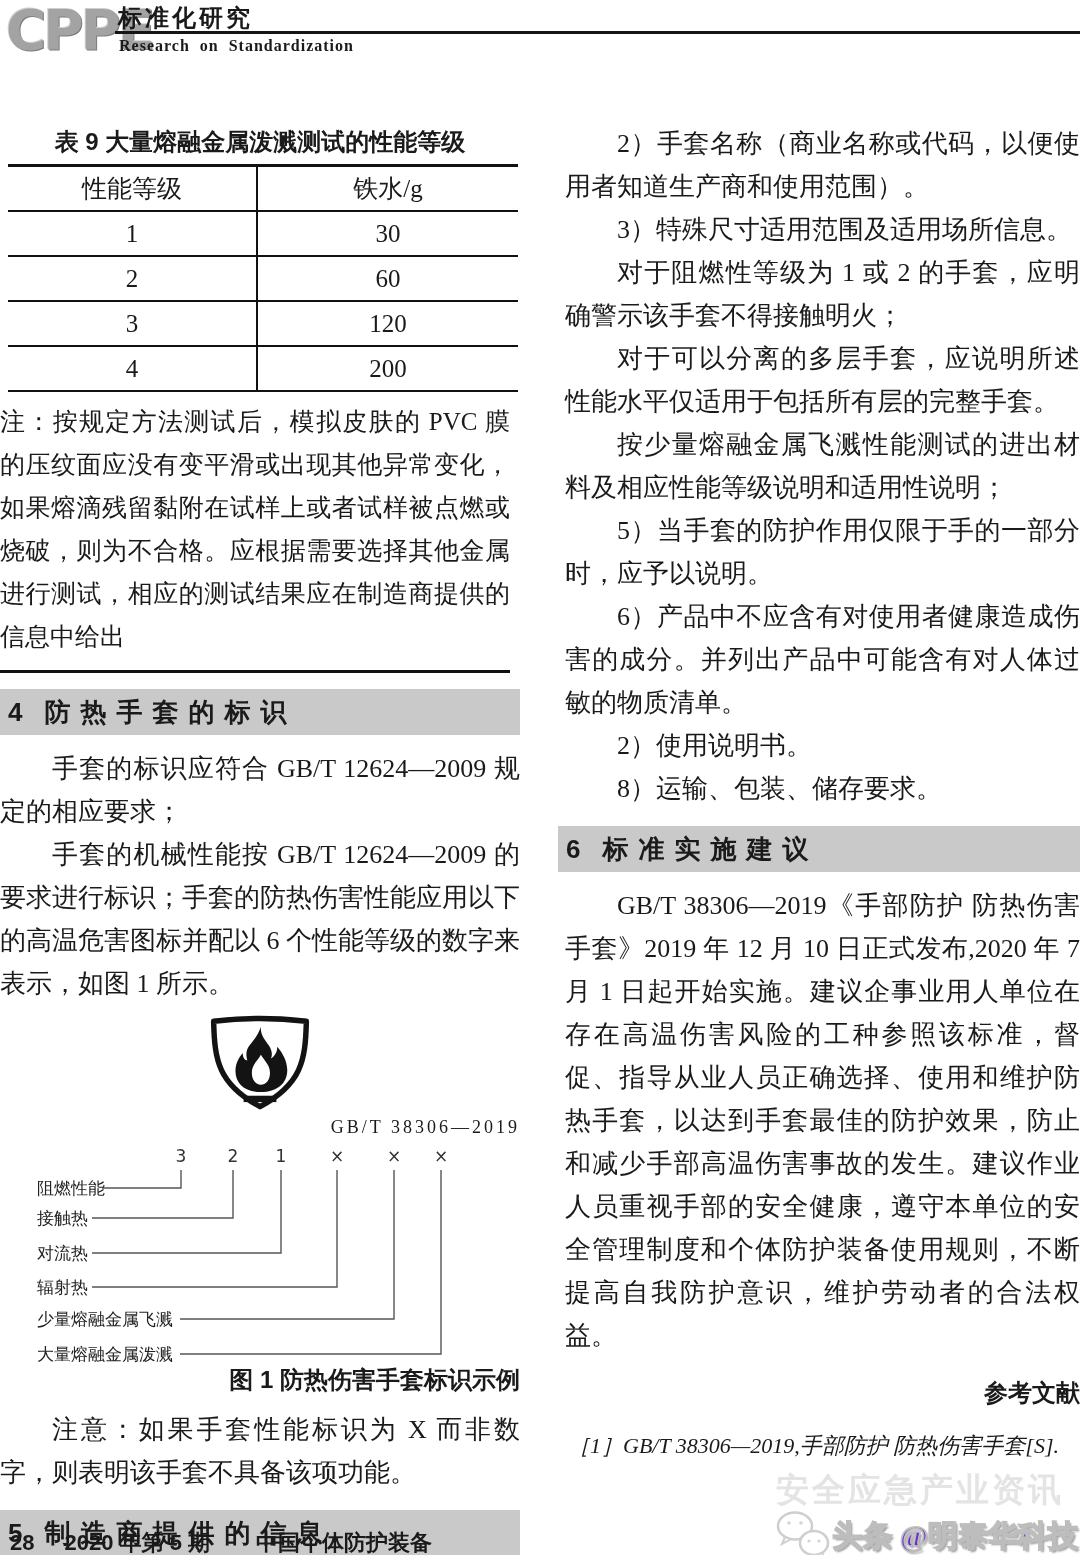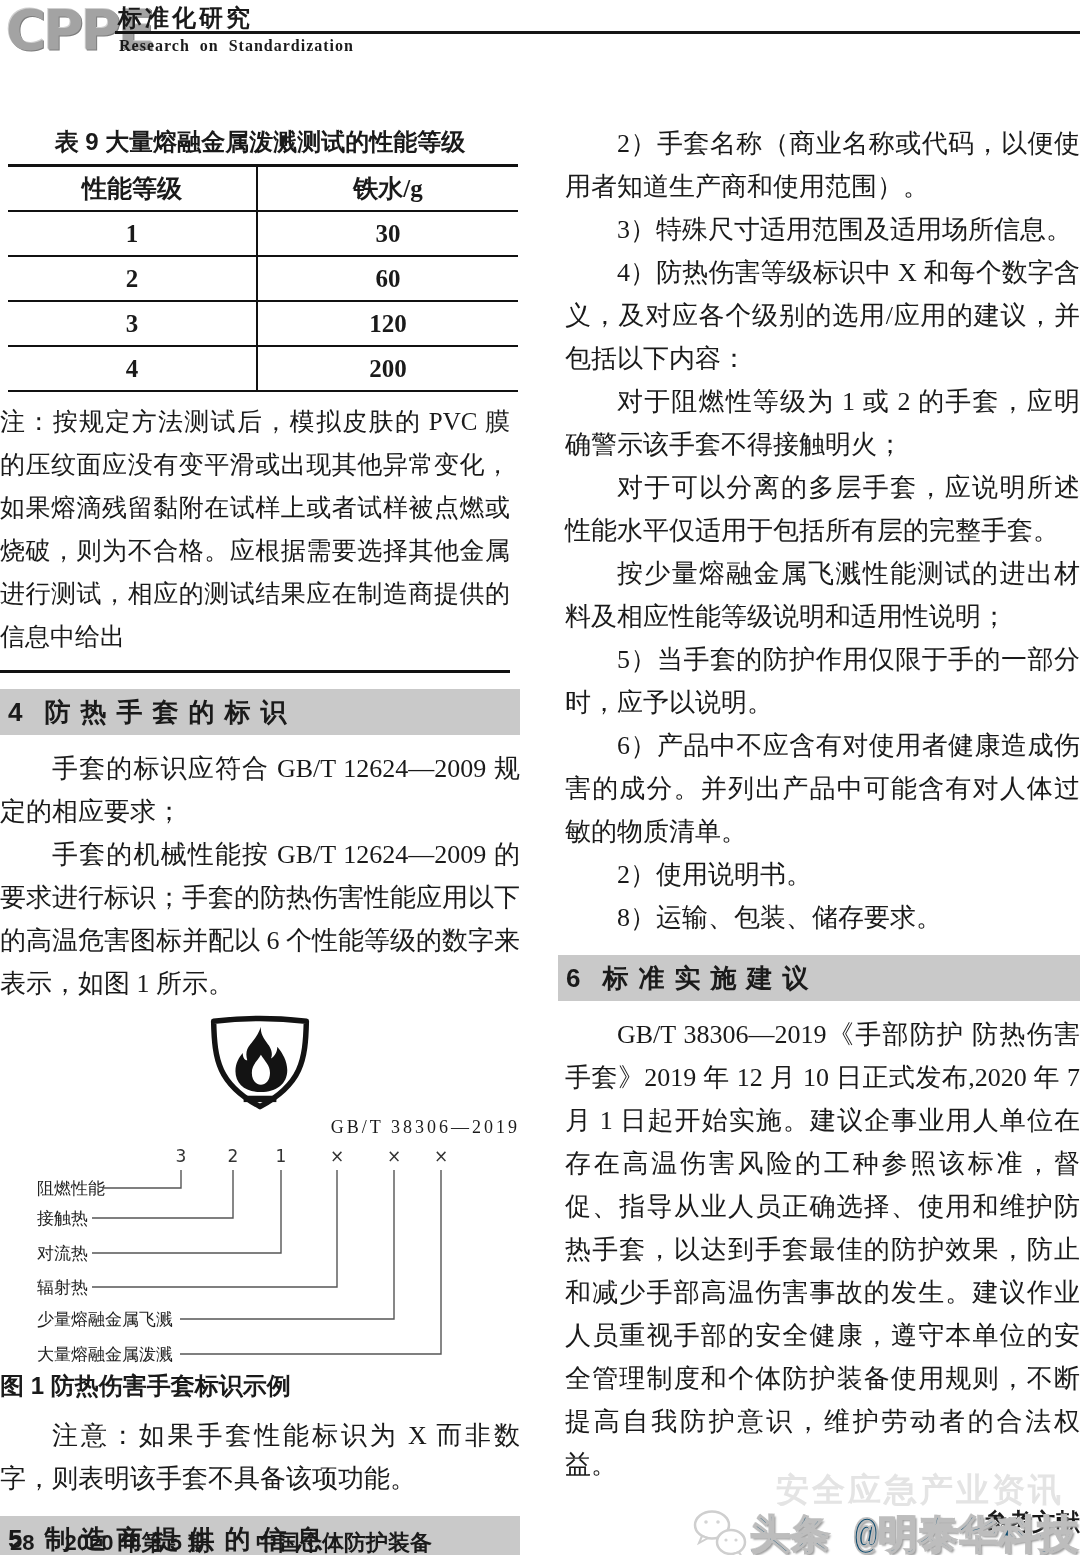--- a/index.html
+++ b/index.html
@@ -21,21 +21,21 @@
   .col-left{position:absolute;left:0px;top:122px;width:520px;}
   .col-right{position:absolute;left:558px;top:122px;width:522px;}
 
   .body-para{margin:0;font-size:26px;line-height:43px;text-align:justify;text-indent:2em;}
   .col-right .body-para{padding-left:7px;}
 
   
   .tbl-title{text-align:center;font-family:"Liberation Sans","DejaVu Sans",sans-serif;
         font-weight:bold;font-size:24px;margin:4px 0 6px 0;}
   .t9{width:510px;margin-left:8px;border-collapse:collapse;border-top:3px solid #111;}
-  .t9 th,.t9 td{height:41px;text-align:center;font-size:25px;font-weight:bold;
+  .t9 th,.t9 td{height:41px;text-align:center;font-size:25px;font-weight:normal;
         border-bottom:2px solid #111;}
   .t9 th:first-child,.t9 td:first-child{width:246px;border-right:2px solid #111;}
   .table-note-wrap{width:510px;border-bottom:3px solid #111;padding-bottom:12px;}
   .table-note{margin:8px 0 0 0;font-size:25px;line-height:43px;text-align:justify;}
 
   
   .band{margin-top:16px;background:#c9c9c9;height:46px;display:flex;align-items:center;
         font-family:"Liberation Sans","DejaVu Sans",sans-serif;font-weight:bold;font-size:26px;}
   .band .num{margin:0 22px 0 8px;}
   .band .ttl{letter-spacing:10px;}
@@ -43,41 +43,41 @@
   .paras{margin-top:12px;}
 
   
   .fig{margin-top:8px;}
   .fig-symbol{text-align:center;}
   .std-label{text-align:right;font-size:18px;letter-spacing:3px;margin-top:0px;}
   .ladder{display:block;margin-top:4px;}
   .ladder-digit{font-family:"DejaVu Sans",sans-serif;font-size:17px;fill:#333;}
   .ladder-label{font-family:"Liberation Serif",serif;font-size:17px;fill:#222;}
   .ladder-line{fill:none;stroke:#555;stroke-width:1.4;}
-  .fig-caption{text-align:left;font-family:"Liberation Sans","DejaVu Sans",sans-serif;
-        font-weight:bold;font-size:24px;margin-top:6px;}
+  .fig-caption{text-align:right;font-family:"Liberation Sans","DejaVu Sans",sans-serif;
+        font-weight:bold;font-size:24px;padding-left:36px;}
 
   
   .ref-heading{text-align:right;font-family:"Liberation Sans","DejaVu Sans",sans-serif;
         font-weight:bold;font-size:24px;margin-top:20px;}
   .ref-item{margin:20px 0 0 0;padding-left:10px;font-size:22px;line-height:34px;font-style:italic;}
 
   
   .footer{position:absolute;left:10px;top:1528px;display:flex;align-items:baseline;
         font-family:"Liberation Sans","DejaVu Sans",sans-serif;font-weight:bold;font-size:22px;}
   .footer .pageno{margin-right:30px;}
   .footer .issue{margin-right:46px;}
 
   
   .wm{position:absolute;right:0;top:1468px;width:420px;height:96px;pointer-events:none;}
   .wm-bg{position:absolute;right:16px;top:0;font-family:"Liberation Sans",sans-serif;
         font-weight:bold;font-size:33px;letter-spacing:3px;color:#e4e4e4;text-align:right;}
   .wm-main{position:absolute;right:2px;bottom:2px;display:flex;align-items:center;}
-  .wm-text{font-family:Liberation Mono, monospace;font-weight:bold;font-size:40px;
-        color:#0c4a6e;-webkit-text-stroke:1.6px #bdbdbd;
+  .wm-text{font-family:Liberation Serif, serif;font-weight:bold;font-size:30px;
+        color:#6d28d9;-webkit-text-stroke:1.6px #bdbdbd;
         text-shadow:2px 2px 2px #9e9e9e, -1px -1px 0 #d8d8d8;}
 </style>
 </head>
 <body>
 
 <div class="page">
 
   <div class="masthead">
     <div class="logo">CPPE</div>
     <div class="mast-cn">标准化研究</div>
@@ -173,21 +173,20 @@
       <span class="ttl">制造商提供的信息</span>
     </div>
 
   </div>
 
   <div class="col-right">
 
     <div>
         <p class="body-para">2）手套名称（商业名称或代码，以便使用者知道生产商和使用范围）。</p>
         <p class="body-para">3）特殊尺寸适用范围及适用场所信息。</p>
-        <p class="body-para">4）防热伤害等级标识中 X 和每个数字含义，及对应各个级别的选用/应用的建议，并包括以下内容：</p>
         <p class="body-para">对于阻燃性等级为 1 或 2 的手套，应明确警示该手套不得接触明火；</p>
         <p class="body-para">对于可以分离的多层手套，应说明所述性能水平仅适用于包括所有层的完整手套。</p>
         <p class="body-para">按少量熔融金属飞溅性能测试的进出材料及相应性能等级说明和适用性说明；</p>
         <p class="body-para">5）当手套的防护作用仅限于手的一部分时，应予以说明。</p>
         <p class="body-para">6）产品中不应含有对使用者健康造成伤害的成分。并列出产品中可能含有对人体过敏的物质清单。</p>
         <p class="body-para">2）使用说明书。</p>
         <p class="body-para">8）运输、包装、储存要求。</p>
       </div>
 
     <div class="band">

